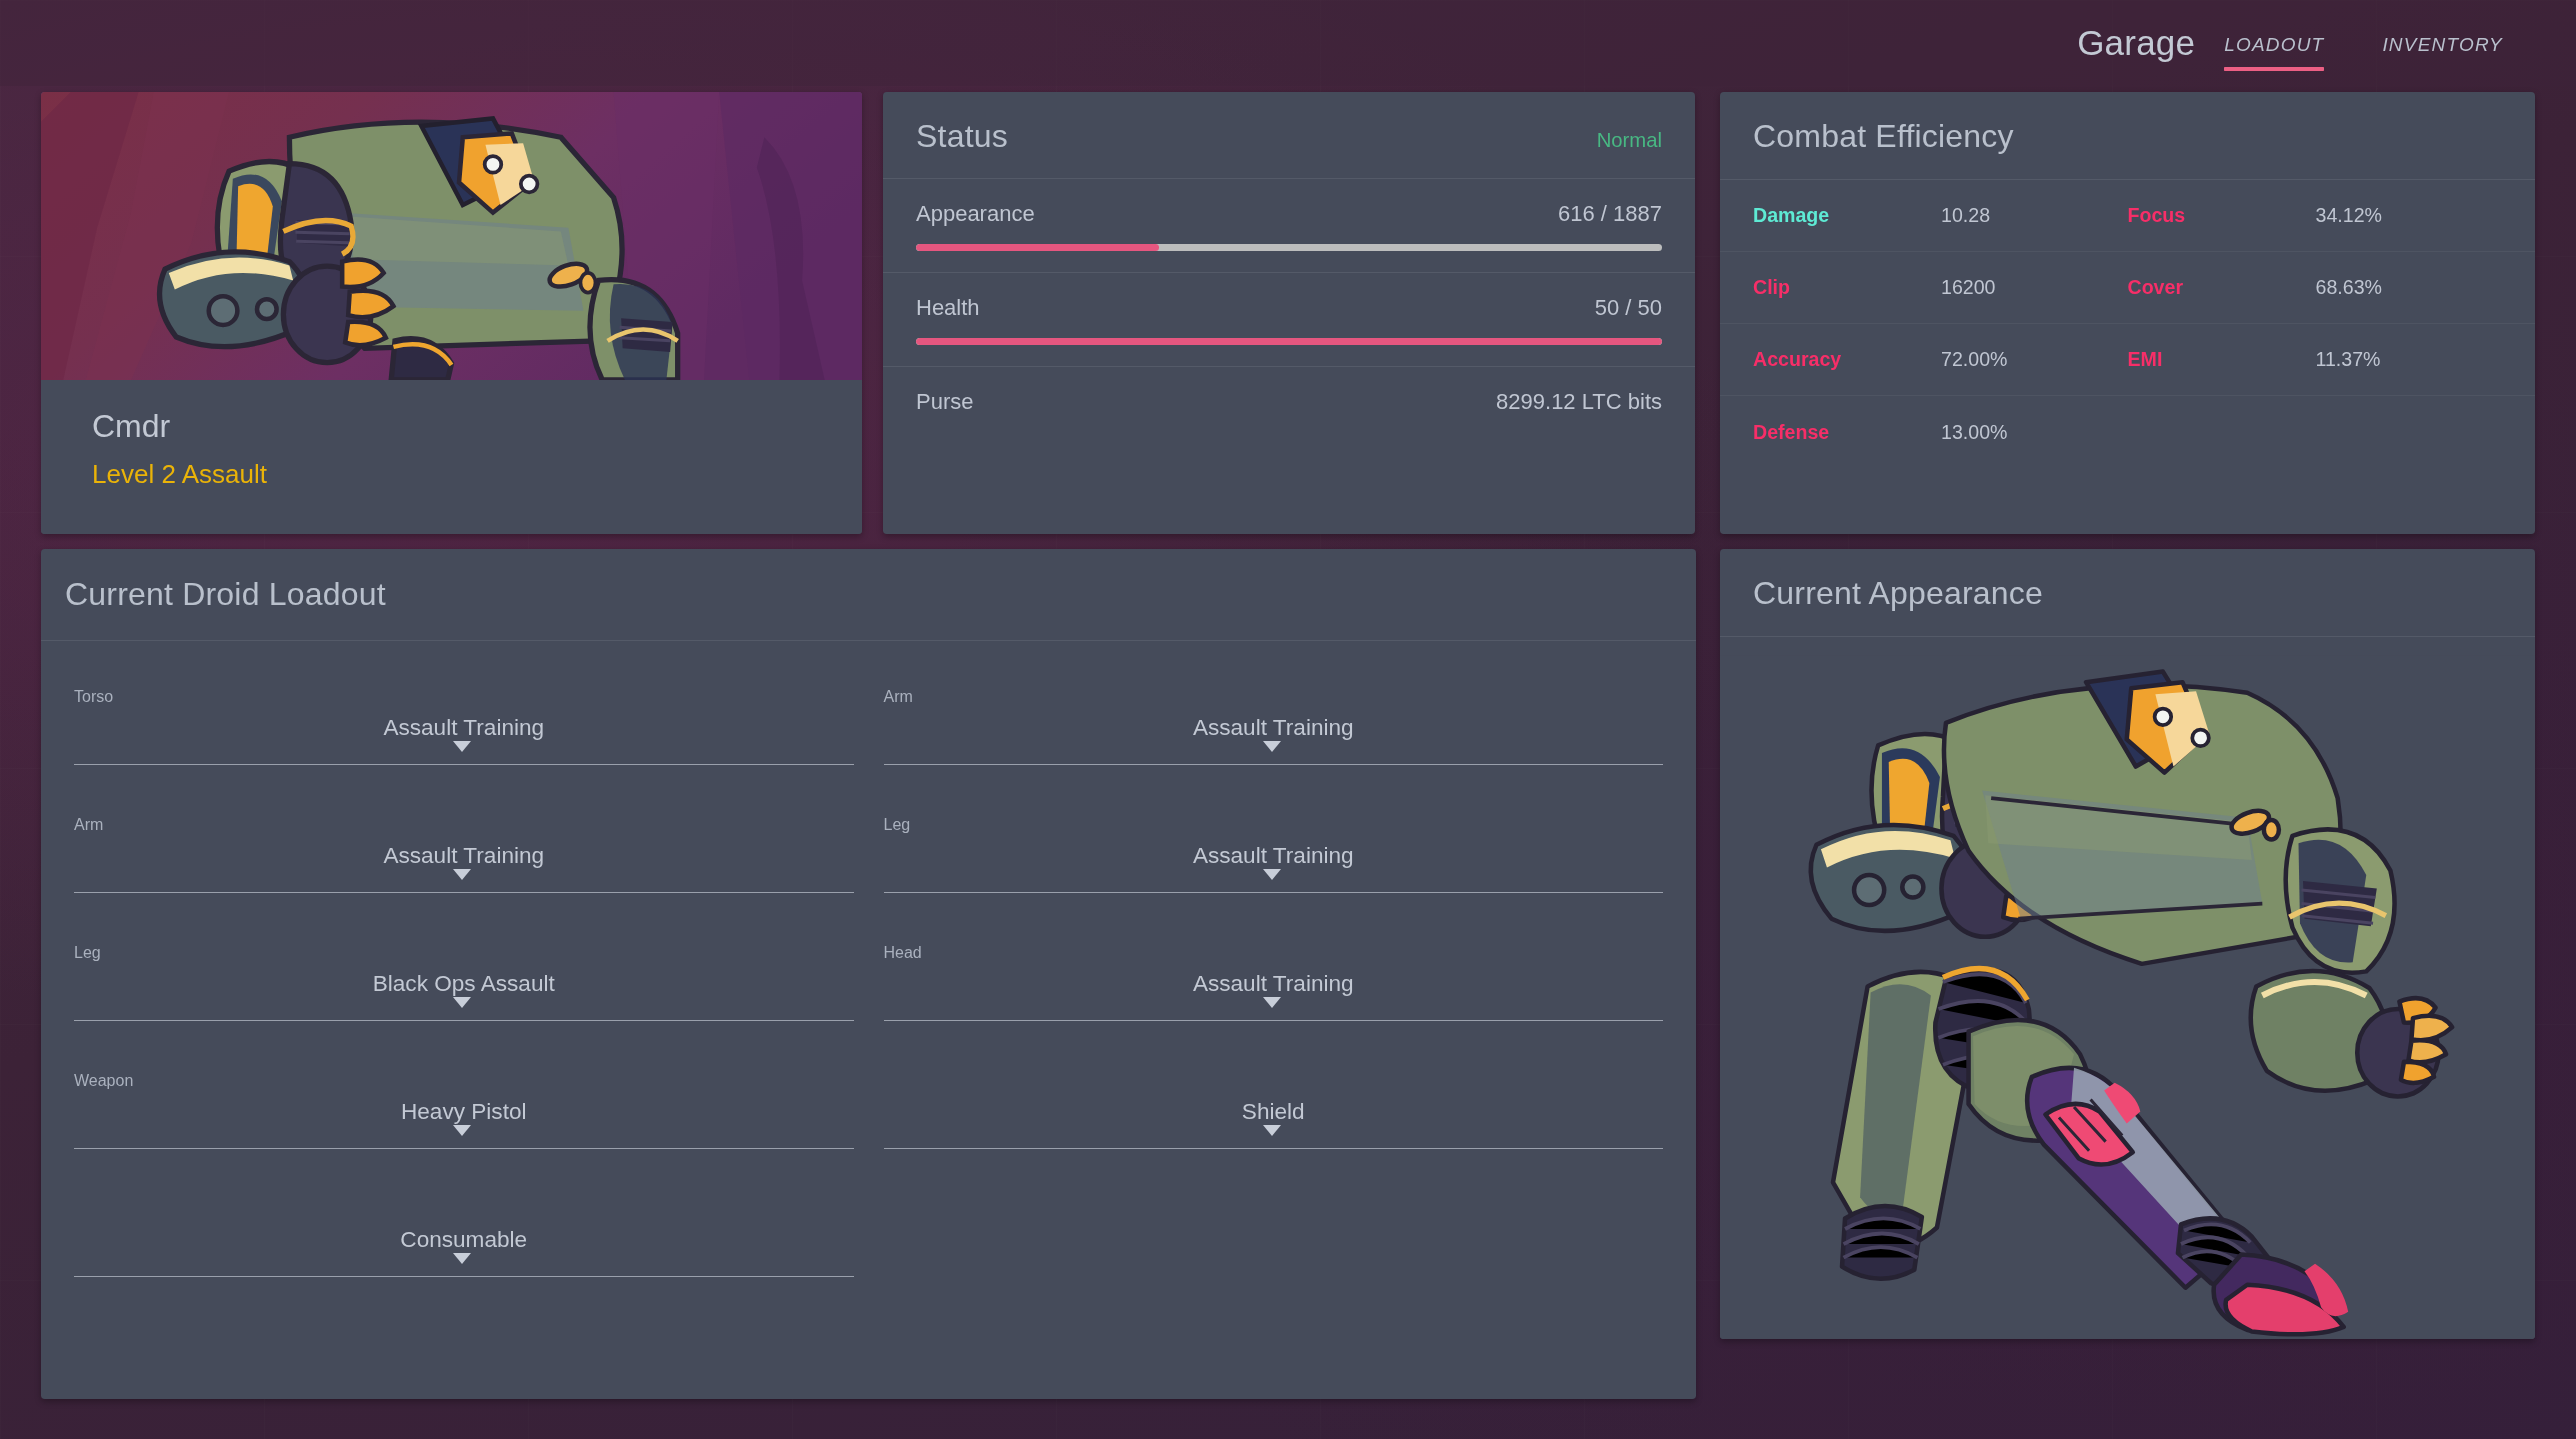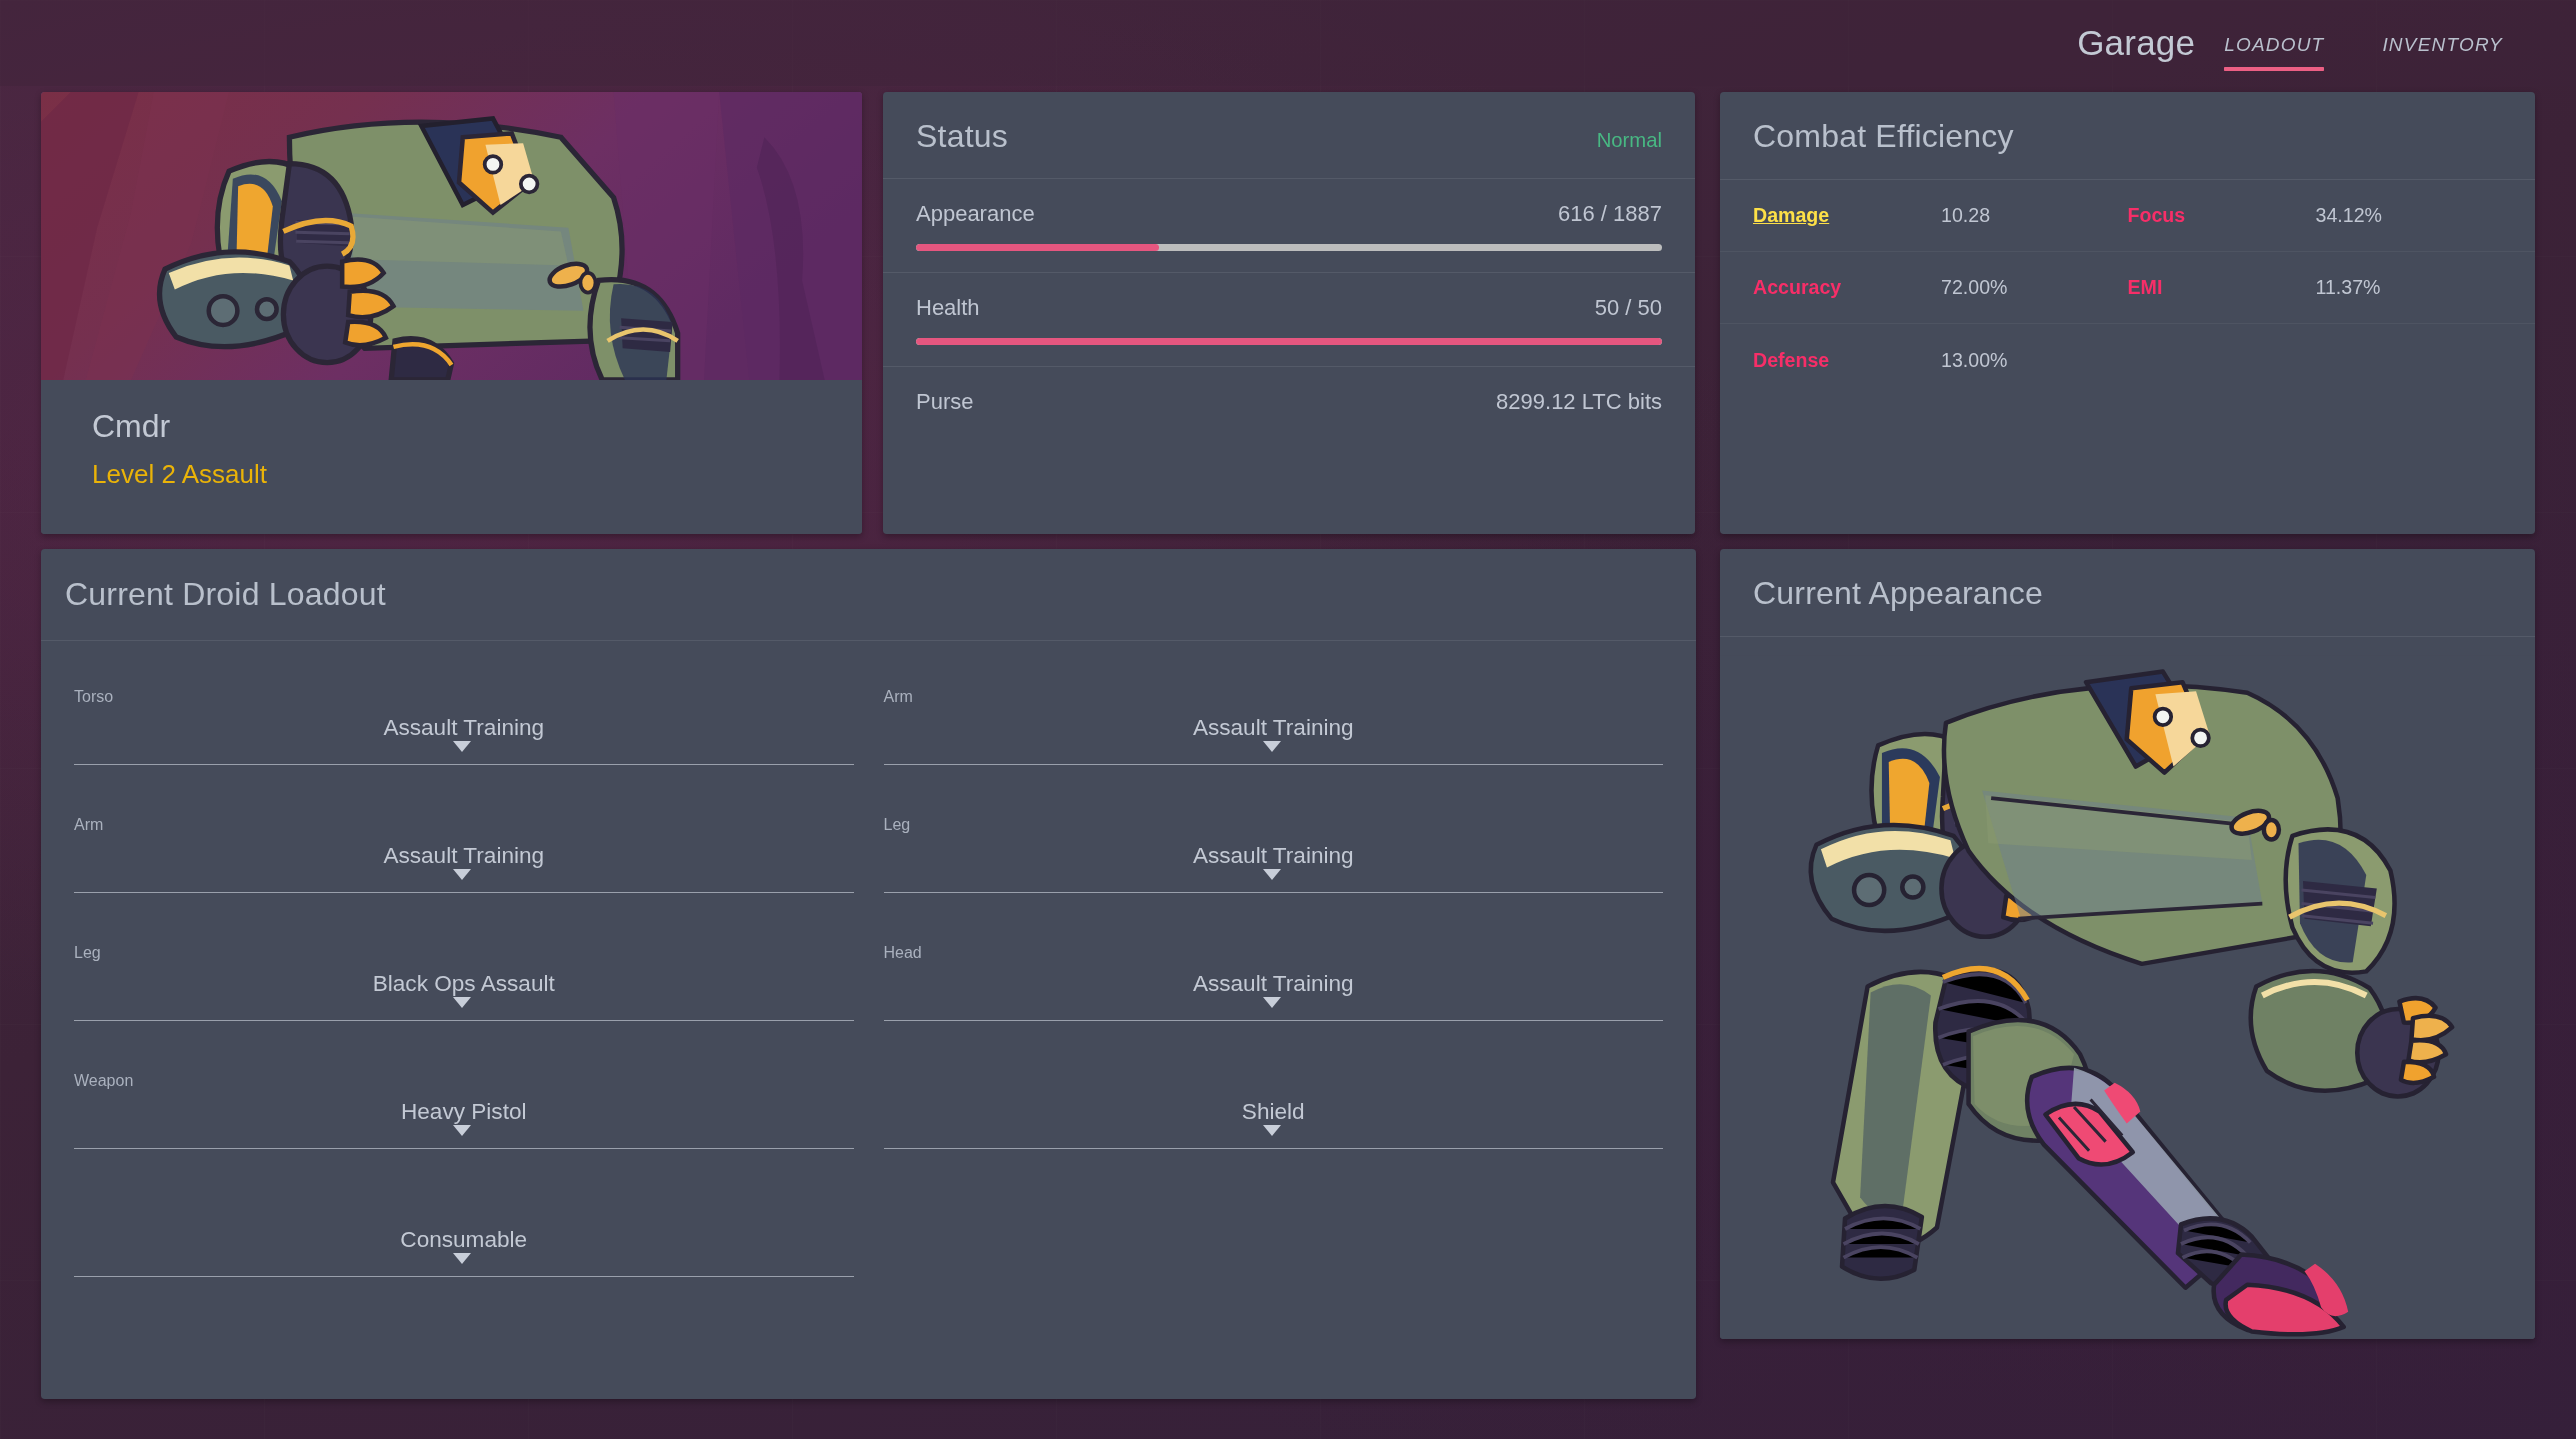--- a/index.html
+++ b/index.html
@@ -356,26 +356,36 @@
   </div>
 </div>
 
 <div class="panel" id="combat-panel">
   <div class="panel-head">
     <div class="panel-title">Combat Efficiency</div>
   </div>
   <div>
     <div class="ce-row">
       <div class="ce-cell">
-        <span class="ce-key" style="color: #fde047; text-decoration: underline;">Damage</span>
+        <span class="ce-key" style="color: #5eead4;">Damage</span>
         <span class="ce-val">10.28</span>
       </div>
       <div class="ce-cell">
         <span class="ce-key" style="color: rgb(247, 46, 104);">Focus</span>
         <span class="ce-val">34.12%</span>
+      </div>
+    </div>
+    <div class="ce-row">
+      <div class="ce-cell">
+        <span class="ce-key" style="color: rgb(247, 46, 104);">Clip</span>
+        <span class="ce-val">16200</span>
+      </div>
+      <div class="ce-cell">
+        <span class="ce-key" style="color: rgb(247, 46, 104);">Cover</span>
+        <span class="ce-val">68.63%</span>
       </div>
     </div>
     <div class="ce-row">
       <div class="ce-cell">
         <span class="ce-key" style="color: rgb(247, 46, 104);">Accuracy</span>
         <span class="ce-val">72.00%</span>
       </div>
       <div class="ce-cell">
         <span class="ce-key" style="color: rgb(247, 46, 104);">EMI</span>
         <span class="ce-val">11.37%</span>

